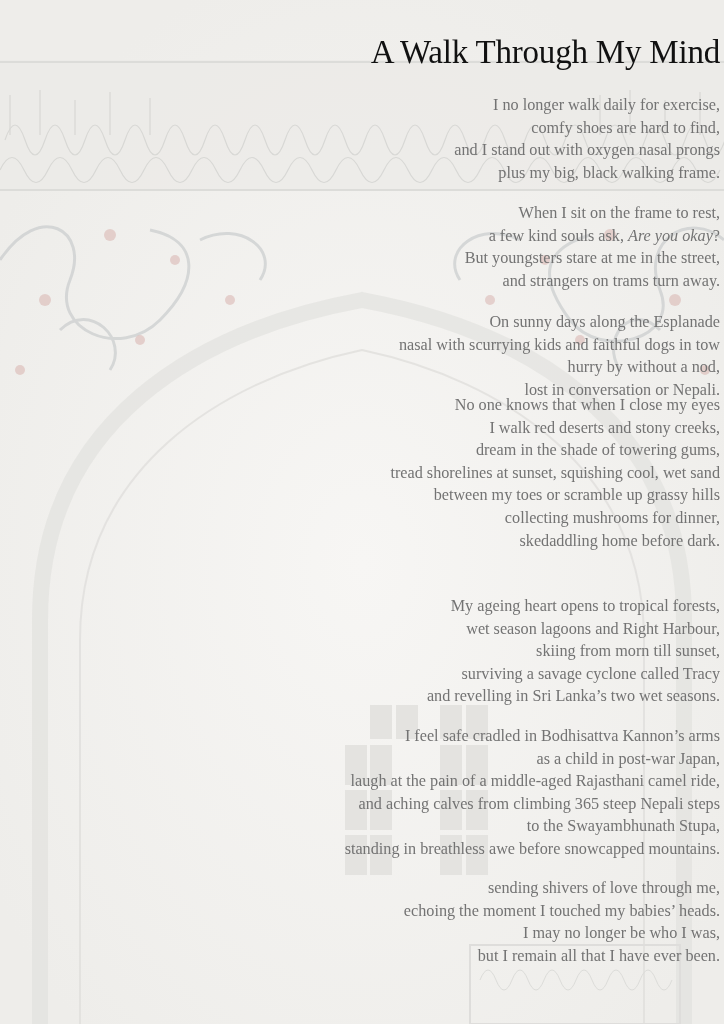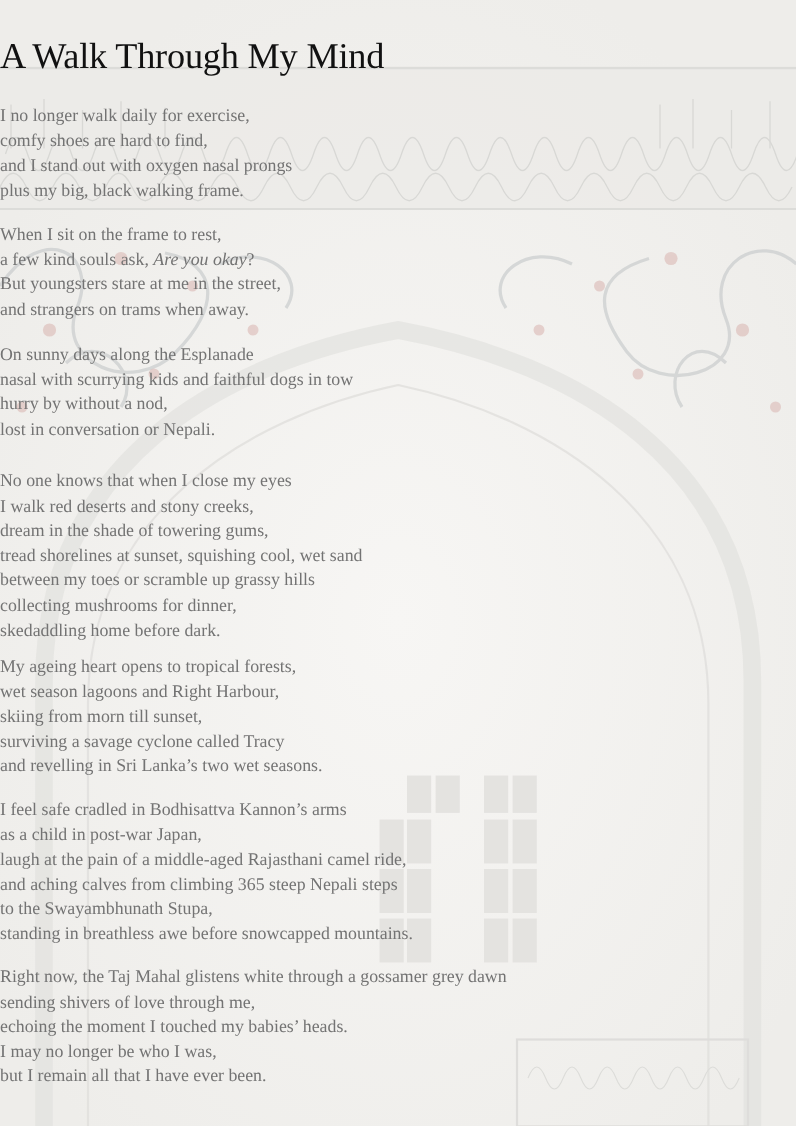--- a/index.html
+++ b/index.html
@@ -20,21 +20,21 @@
       inset: 0;
       z-index: 0;
       overflow: hidden;
     }
     .bg svg { position: absolute; left: 0; top: 0; }
     .page {
       position: relative;
       z-index: 1;
       width: 720px;
       height: 1024px;
-      text-align: left;
+      text-align: right;
     }
     .title {
       position: absolute;
       left: 0; right: 0;
       top: 32px;
       margin: 0;
       font-family: "Liberation Serif", "DejaVu Serif", serif;
       font-weight: normal;
       font-size: 33px;
       line-height: 40px;
@@ -136,31 +136,31 @@
     <span class="line">I no longer walk daily for exercise,</span>
     <span class="line">comfy shoes are hard to find,</span>
     <span class="line">and I stand out with oxygen nasal prongs</span>
     <span class="line">plus my big, black walking frame.</span>
   </section>
 
   <section class="stanza" style="top:202px">
     <span class="line">When I sit on the frame to rest,</span>
     <span class="line"><span>a few kind souls ask, </span><em class="ital">Are you okay</em><span>?</span></span>
     <span class="line">But youngsters stare at me in the street,</span>
-    <span class="line">and strangers on trams when away.</span>
+    <span class="line">and strangers on trams turn away.</span>
   </section>
 
   <section class="stanza" style="top:311px">
     <span class="line">On sunny days along the Esplanade</span>
     <span class="line">nasal with scurrying kids and faithful dogs in tow</span>
     <span class="line">hurry by without a nod,</span>
     <span class="line">lost in conversation or Nepali.</span>
   </section>
 
-  <section class="stanza" style="top:426px">
+  <section class="stanza" style="top:394px">
     <span class="line">No one knows that when I close my eyes</span>
     <span class="line">I walk red deserts and stony creeks,</span>
     <span class="line">dream in the shade of towering gums,</span>
     <span class="line">tread shorelines at sunset, squishing cool, wet sand</span>
     <span class="line">between my toes or scramble up grassy hills</span>
     <span class="line">collecting mushrooms for dinner,</span>
     <span class="line">skedaddling home before dark.</span>
   </section>
 
   <section class="stanza" style="top:595px">
@@ -174,19 +174,18 @@
   <section class="stanza" style="top:725px">
     <span class="line">I feel safe cradled in Bodhisattva Kannon’s arms</span>
     <span class="line">as a child in post-war Japan,</span>
     <span class="line">laugh at the pain of a middle-aged Rajasthani camel ride,</span>
     <span class="line">and aching calves from climbing 365 steep Nepali steps</span>
     <span class="line">to the Swayambhunath Stupa,</span>
     <span class="line">standing in breathless awe before snowcapped mountains.</span>
   </section>
 
   <section class="stanza" style="top:877px">
-    <span class="line">Right now, the Taj Mahal glistens white through a gossamer grey dawn</span>
     <span class="line">sending shivers of love through me,</span>
     <span class="line">echoing the moment I touched my babies’ heads.</span>
     <span class="line">I may no longer be who I was,</span>
     <span class="line">but I remain all that I have ever been.</span>
   </section>
 </main>
 
 </body></html>

